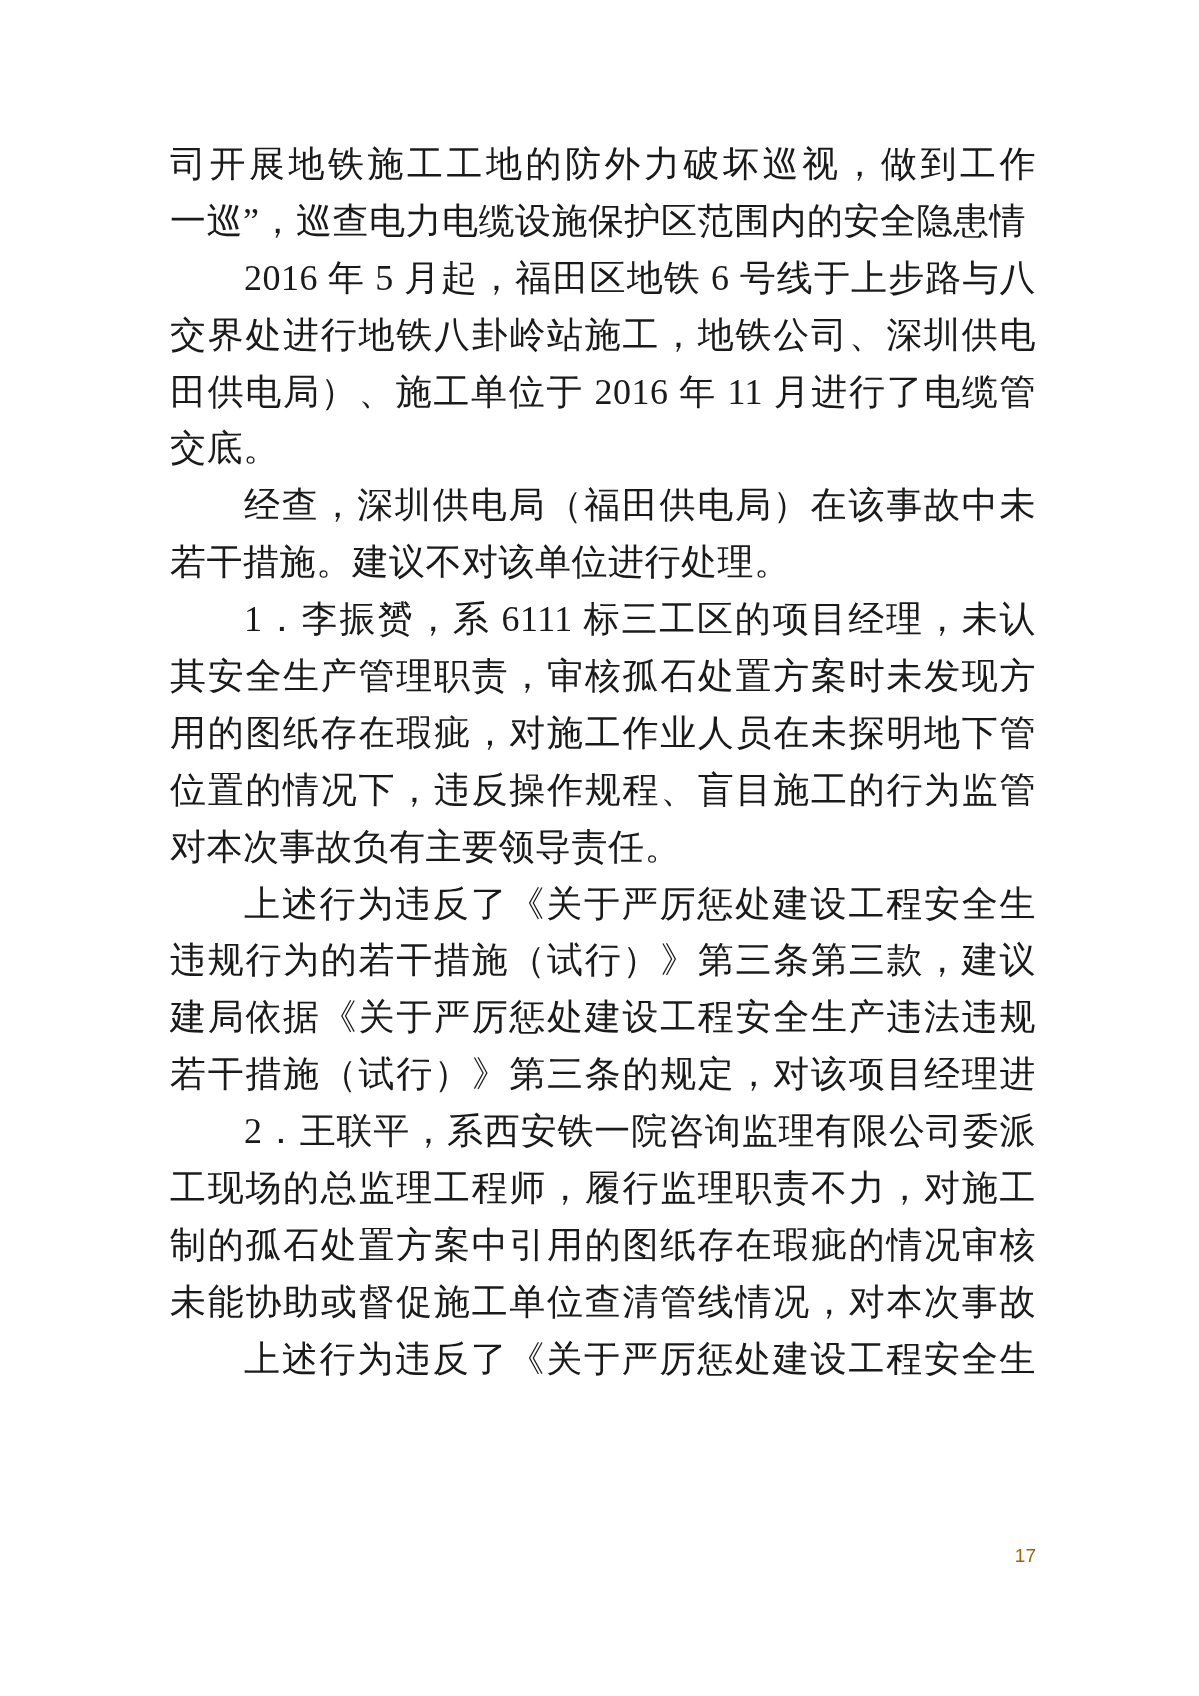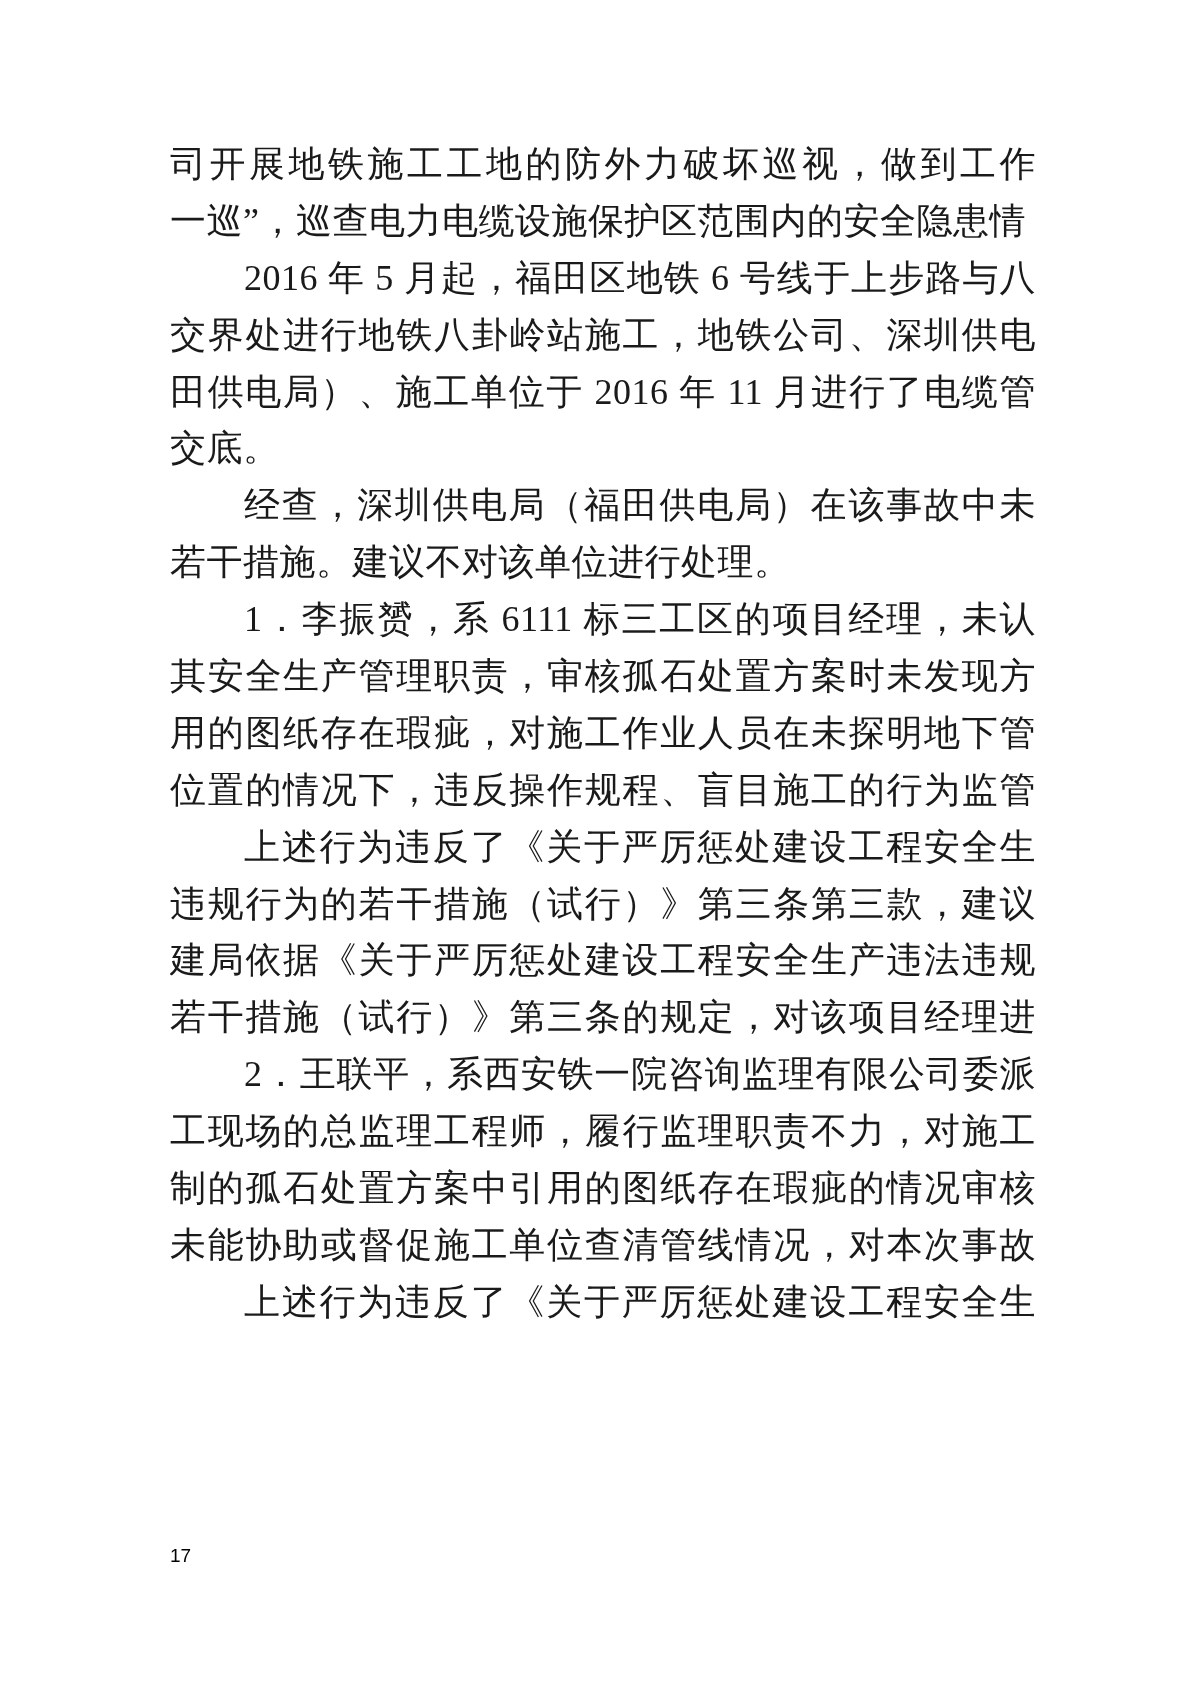--- a/index.html
+++ b/index.html
@@ -40,24 +40,24 @@
     text-align-last: justify;
   }
   .line.ind {
     text-indent: 74px;
   }
   .footer {
     position: absolute;
     left: 170px;
     top: 1545px;
     width: 866px;
-    text-align: left;
+    text-align: right;
     font-family: "Liberation Sans", "DejaVu Sans", sans-serif;
     font-size: 19px;
-    color: #000000;
+    color: #a16207;
   }
 </style>
 </head>
 <body>
 
 <div class="page">
   <div class="content">
       <div class="para">
         <div class="line j">司开展地铁施工工地的防外力破坏巡视，做到工作日“一日</div>
         <div class="line">一巡”，巡查电力电缆设施保护区范围内的安全隐患情况。</div>
@@ -70,20 +70,21 @@
       </div>
       <div class="para">
         <div class="line j ind">经查，深圳供电局（福田供电局）在该事故中未发现有</div>
         <div class="line">若干措施。建议不对该单位进行处理。</div>
       </div>
       <div class="para">
         <div class="line j ind">1．李振赟，系 6111 标三工区的项目经理，未认真履行</div>
         <div class="line j">其安全生产管理职责，审核孤石处置方案时未发现方案中引</div>
         <div class="line j">用的图纸存在瑕疵，对施工作业人员在未探明地下管线具体</div>
         <div class="line j">位置的情况下，违反操作规程、盲目施工的行为监管失察，</div>
+        <div class="line">对本次事故负有主要领导责任。</div>
       </div>
       <div class="para">
         <div class="line j ind">上述行为违反了《关于严厉惩处建设工程安全生产违法</div>
         <div class="line j">违规行为的若干措施（试行）》第三条第三款，建议由市住</div>
         <div class="line j">建局依据《关于严厉惩处建设工程安全生产违法违规行为的</div>
         <div class="line j">若干措施（试行）》第三条的规定，对该项目经理进行处理。</div>
       </div>
       <div class="para">
         <div class="line j ind">2．王联平，系西安铁一院咨询监理有限公司委派驻施</div>
         <div class="line j">工现场的总监理工程师，履行监理职责不力，对施工单位编</div>

